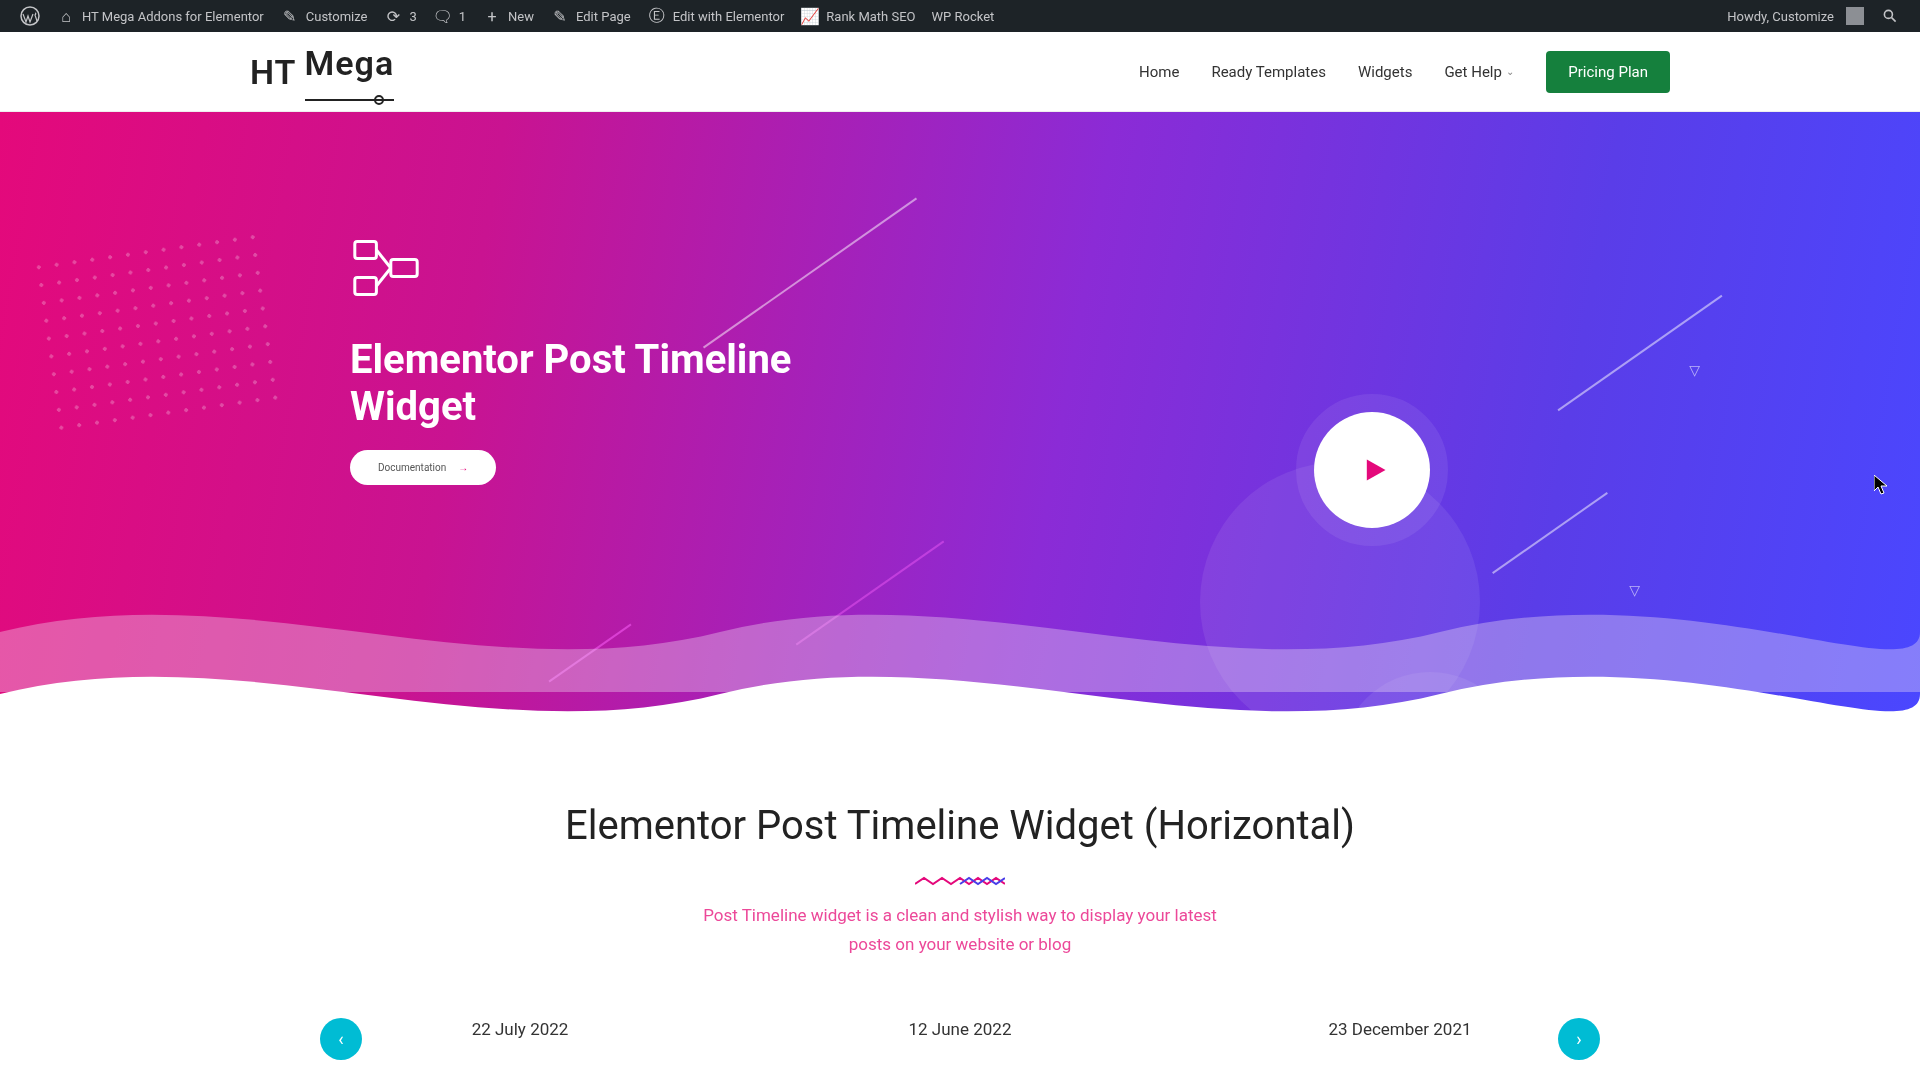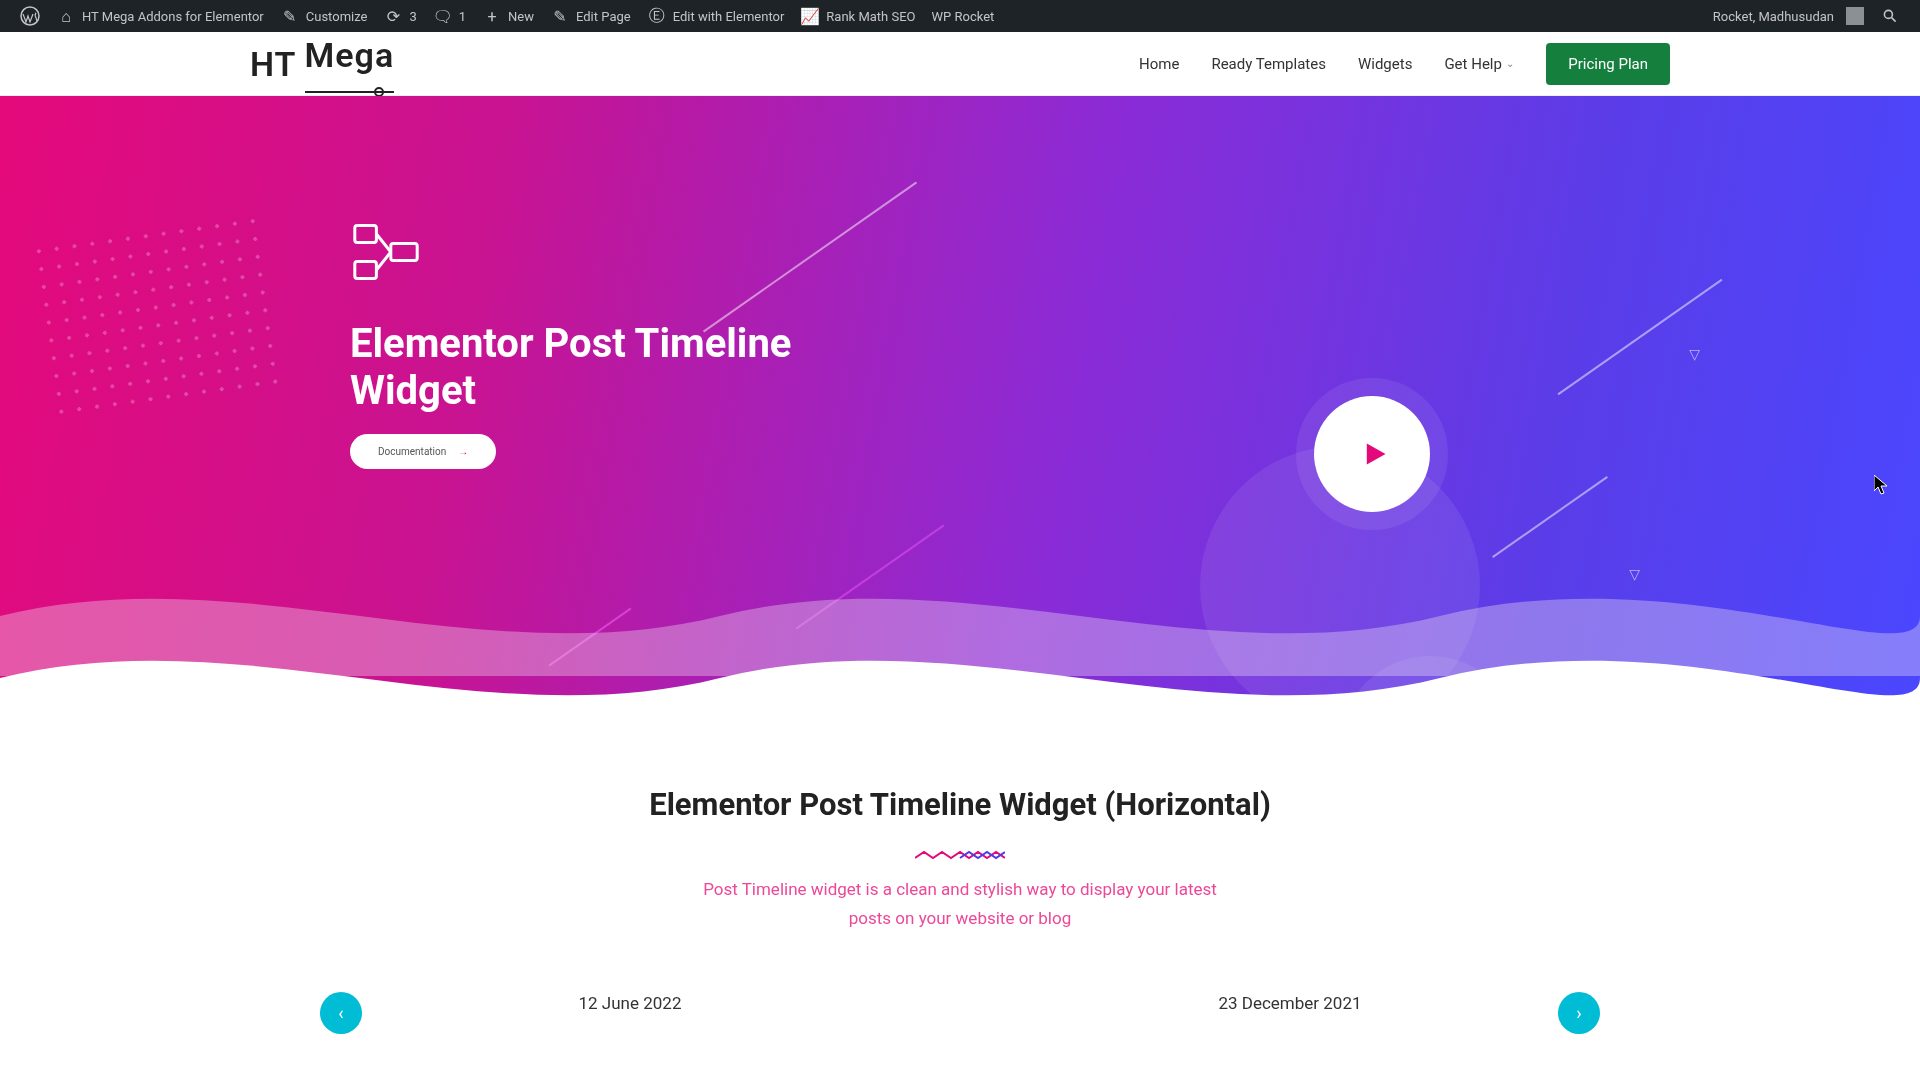--- a/index.html
+++ b/index.html
@@ -6,21 +6,21 @@
 body{background:#fff;width:1920px;height:1080px;overflow:hidden;position:relative}
 
 
 .wp-adminbar{background:#1d2327;height:32px;display:flex;align-items:center;justify-content:space-between;padding:0 12px;color:#f0f0f1;font-size:13px}
 .wp-left,.wp-right{display:flex;align-items:center;gap:0}
 .wp-item{display:flex;align-items:center;gap:6px;padding:0 8px;height:32px;cursor:pointer;color:#c3c4c7}
 .wp-icon{width:20px;height:20px;display:flex;align-items:center;justify-content:center;font-size:16px}
 .avatar{width:18px;height:18px;background:#8c8f94;margin-left:6px}
 
 
-.site-header{background:#fff;height:64px;display:flex;align-items:center;justify-content:space-between;padding:0 250px;border-bottom:1px solid #eee}
+.site-header{background:#fff;height:80px;display:flex;align-items:center;justify-content:space-between;padding:0 250px;border-bottom:1px solid #eee}
 .logo{font-size:34px;font-weight:600;color:#222;letter-spacing:1px;display:flex;align-items:center;gap:8px}
 .logo-sub{border-bottom:2px solid #222;padding-bottom:16px;position:relative}
 .logo-sub::after{content:"";position:absolute;bottom:-6px;right:10px;width:6px;height:6px;border:2px solid #222;border-radius:50%}
 .nav{display:flex;align-items:center;gap:32px}
 .nav-link{color:#333;font-size:15px;text-decoration:none;cursor:pointer;display:flex;align-items:center;gap:4px}
 .chev{font-size:10px;color:#888}
 .pricing-btn{background:#15803d;color:#fff;padding:12px 22px;font-size:15px;cursor:pointer;border:none;border-radius:4px}
 
 
 .hero{position:relative;height:620px;background:linear-gradient(100deg,#e4097b 0%,#c91391 25%,#8b2bd6 55%,#5a3de8 80%,#4a47ff 100%);overflow:hidden}
@@ -49,21 +49,21 @@
 .t1{top:250px;right:220px}
 .t2{top:470px;right:280px}
 
 
 .wave{position:absolute;bottom:-2px;left:0;width:100%;z-index:2}
 .wave svg{width:100%;height:120px;display:block}
 .wave2{bottom:40px;opacity:0.35}
 
 
 .timeline-section{text-align:center;padding:70px 0 0}
-.section-title{font-size:31px;font-weight:700;color:#222}
+.section-title{font-size:40px;font-weight:400;color:#222}
 .zigzag{margin:22px auto 20px;width:90px;height:10px}
 .zigzag svg{width:100%;height:100%}
 .section-desc{color:#ec4899;font-size:17px;line-height:1.7;max-width:560px;margin:0 auto 60px}
 .timeline-row{display:flex;align-items:center;justify-content:center;gap:0;position:relative;padding:0 300px}
 .nav-arrow{width:42px;height:42px;border-radius:50%;background:#00bcd4;color:#fff;display:flex;align-items:center;justify-content:center;cursor:pointer;font-size:18px;position:absolute}
 .nav-prev{left:320px}
 .nav-next{right:320px}
 .timeline-item{flex:1;text-align:center}
 .timeline-date{color:#333;font-size:17px;margin-bottom:20px}
 
@@ -114,21 +114,21 @@
     <div class="wp-item">
         <span class="wp-icon">📈</span>
         <span>Rank Math SEO</span>
       </div>
     <div class="wp-item">
         <span>WP Rocket</span>
       </div>
   </div>
   <div class="wp-right">
     <div class="wp-item">
-        <span>Rocket, Madhusudan</span>
+        <span>Howdy, Customize</span>
         <span class="avatar"></span>
       </div>
     <div class="wp-item">
         <span class="wp-icon">
           <svg viewBox="0 0 20 20" fill="currentColor" width="16" height="16">
             <circle cx="8" cy="8" r="5" fill="none" stroke="currentColor" stroke-width="2"></circle>
             <line x1="12" y1="12" x2="17" y2="17" stroke="currentColor" stroke-width="2"></line>
           </svg>
         </span>
       </div>
@@ -204,20 +204,23 @@
     <svg viewBox="0 0 90 10">
         <polyline points="0,8 9,2 18,8 27,2 36,8 45,2 54,8 63,2 72,8 81,2 90,8" fill="none" stroke="#e4097b" stroke-width="2"></polyline>
         <polyline points="45,8 54,2 63,8 72,2 81,8 90,2" fill="none" stroke="#4a3de8" stroke-width="2"></polyline>
       </svg>
   </div>
   <p class="section-desc">Post Timeline widget is a clean and stylish way to display your latest posts on your website or blog</p>
 
   <div class="timeline-row">
     <div class="nav-arrow nav-prev">‹</div>
     <div class="timeline-item">
+      <div class="timeline-date">22 July 2022</div>
+    </div>
+    <div class="timeline-item">
       <div class="timeline-date">12 June 2022</div>
     </div>
     <div class="timeline-item">
       <div class="timeline-date">23 December 2021</div>
     </div>
     <div class="nav-arrow nav-next">›</div>
   </div>
 </div>
 
 <div class="cursor">

